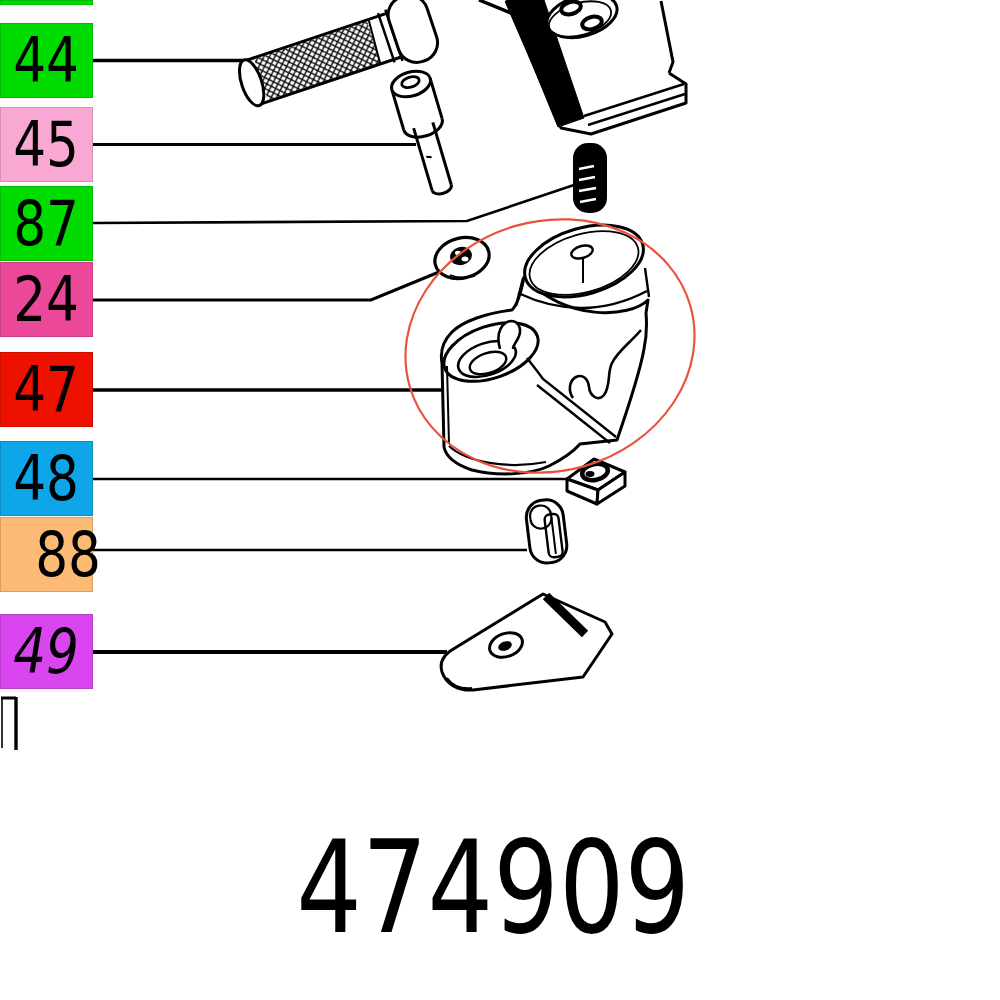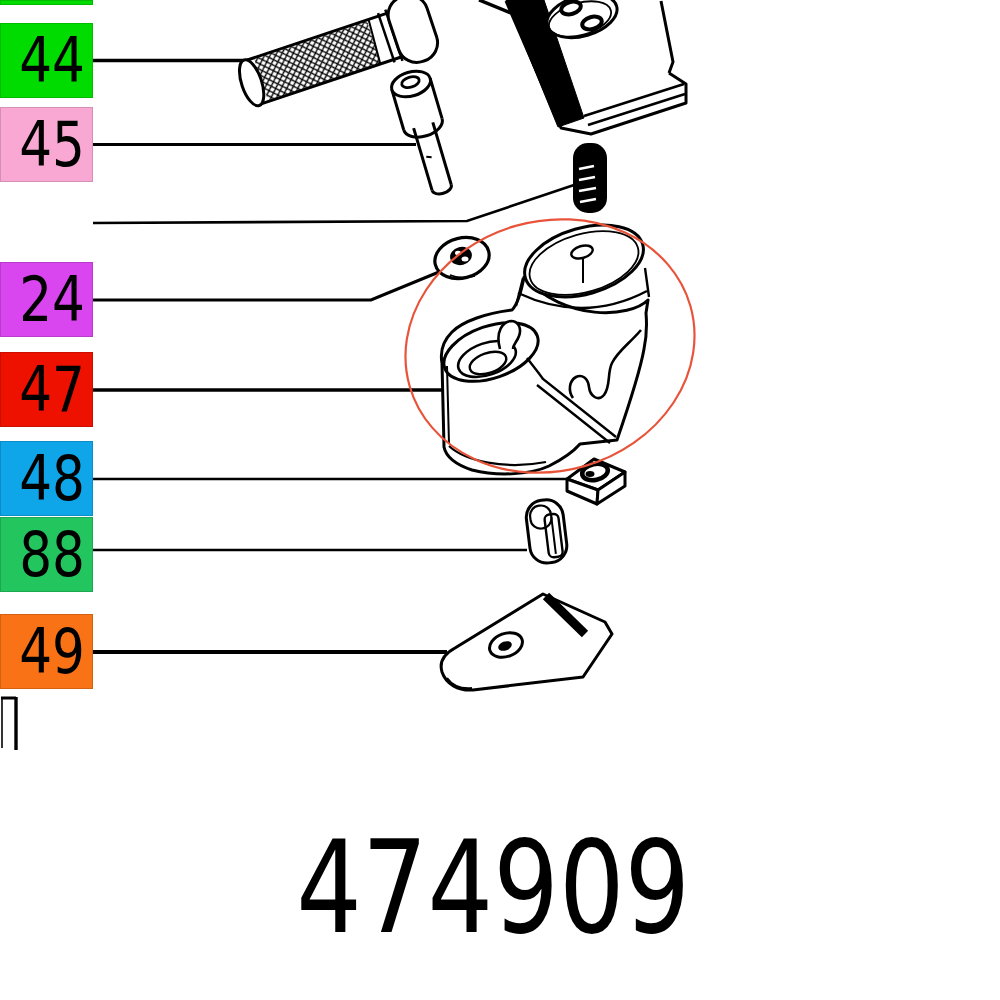--- a/index.html
+++ b/index.html
@@ -1,19 +1,19 @@
 <!DOCTYPE html>
 <html><head>
 <meta charset="utf-8">
 <style>
   html,body{margin:0;padding:0;background:#fff;}
   body{width:1000px;height:1000px;position:relative;font-family:"DejaVu Sans",sans-serif;}
   .stage{position:absolute;left:0;top:0;width:1000px;height:1000px;overflow:hidden;background:#fff;}
   svg.draw{position:absolute;left:0;top:0;}
-  .plabel{position:absolute;left:0;width:93px;height:75px;display:flex;align-items:center;justify-content:flex-end;
+  .plabel{position:absolute;left:0;width:93px;height:75px;display:flex;align-items:center;justify-content:center;
           box-sizing:border-box;border:1px solid rgba(0,0,0,0.15);cursor:pointer;}
   .plabel span{font-size:63px;line-height:1;color:#000;transform:scaleX(0.82);}
   .lb0{top:0;height:5px;}
   .lb1{top:23px}.lb2{top:107px}.lb3{top:186px}.lb4{top:262px}
   .lb5{top:352px}.lb6{top:441px}.lb7{top:517px}.lb8{top:614px}
   .product-code{position:absolute;left:-14px;right:0;top:823px;text-align:center;}
   .product-code span{display:inline-block;font-size:129px;line-height:1;color:#000;
                      transform:scaleX(0.80);transform-origin:center top;}
 </style>
 </head>
@@ -141,33 +141,36 @@
 
 <div class="plabel lb0" style="background: rgb(0, 220, 0);">
       <span></span>
     </div>
 <div class="plabel lb1" style="background: rgb(0, 220, 0);">
       <span>44</span>
     </div>
 <div class="plabel lb2" style="background: #f9a8d4;">
       <span>45</span>
     </div>
-<div class="plabel lb4" style="background: #d946ef;">
+<div class="plabel lb3" style="background: rgb(0, 220, 0);">
+      <span>87</span>
+    </div>
+<div class="plabel lb4" style="background: #ec4899;">
       <span>24</span>
     </div>
 <div class="plabel lb5" style="background: rgb(238, 17, 0);">
       <span>47</span>
     </div>
 <div class="plabel lb6" style="background: #0ea5e9;">
       <span>48</span>
     </div>
-<div class="plabel lb7" style="background: #22c55e; padding-left: 44px;">
+<div class="plabel lb7" style="background: #fdba74; padding-left: 44px;">
       <span>88</span>
     </div>
-<div class="plabel lb8" style="background: #f97316;">
+<div class="plabel lb8" style="background: #d946ef; font-style: italic;">
       <span>49</span>
     </div>
 
 <div class="product-code">
   <span>474909</span>
 </div>
 
 </div>
 
 </body></html>

